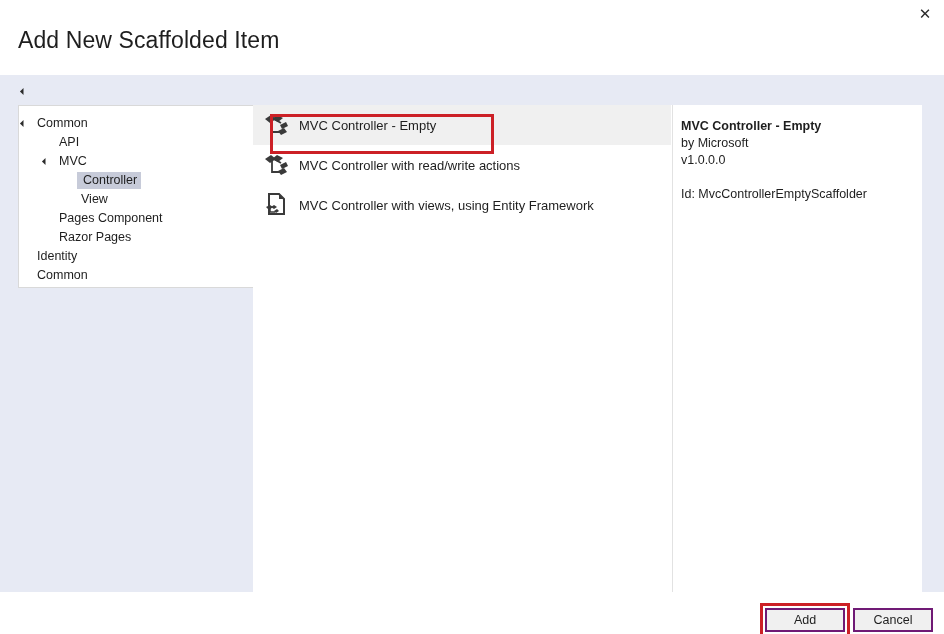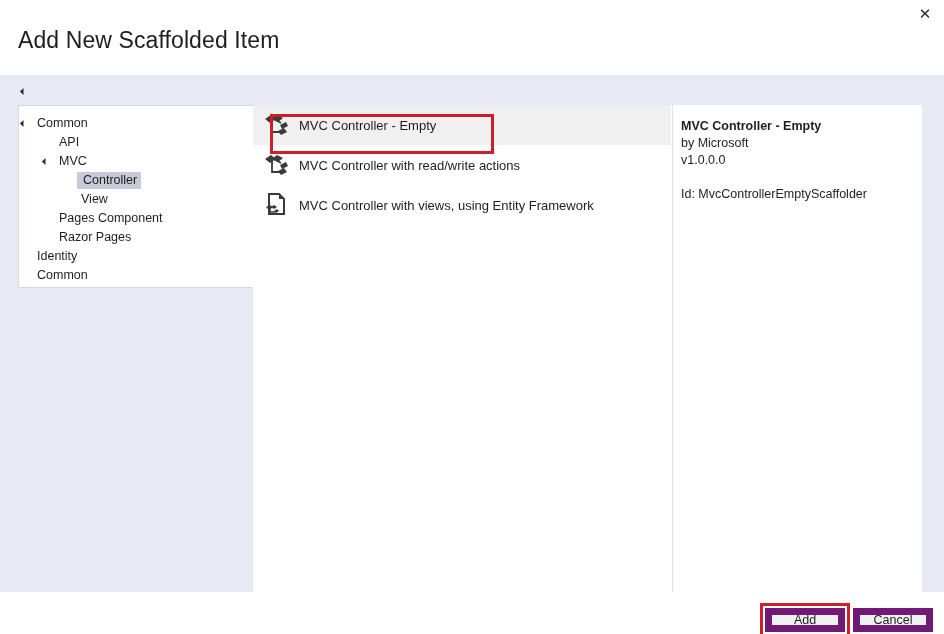--- a/index.html
+++ b/index.html
@@ -184,21 +184,21 @@
   .footer {
     position: absolute;
     left: 0; top: 592px;
     width: 944px; height: 42px;
     background: #ffffff;
   }
   .btn {
     position: absolute;
     height: 24px;
     background: #f0f0f0;
-    border: 7px solid #701a75;
+    border: 2px solid #701a75;
     box-sizing: border-box;
     font-size: 12.5px;
     color: #1e1e1e;
     display: flex;
     align-items: center;
     justify-content: center;
     cursor: pointer;
     font-family: "Liberation Sans", sans-serif;
   }
   .btn-add { left: 765px; top: 608px; width: 80px; }

